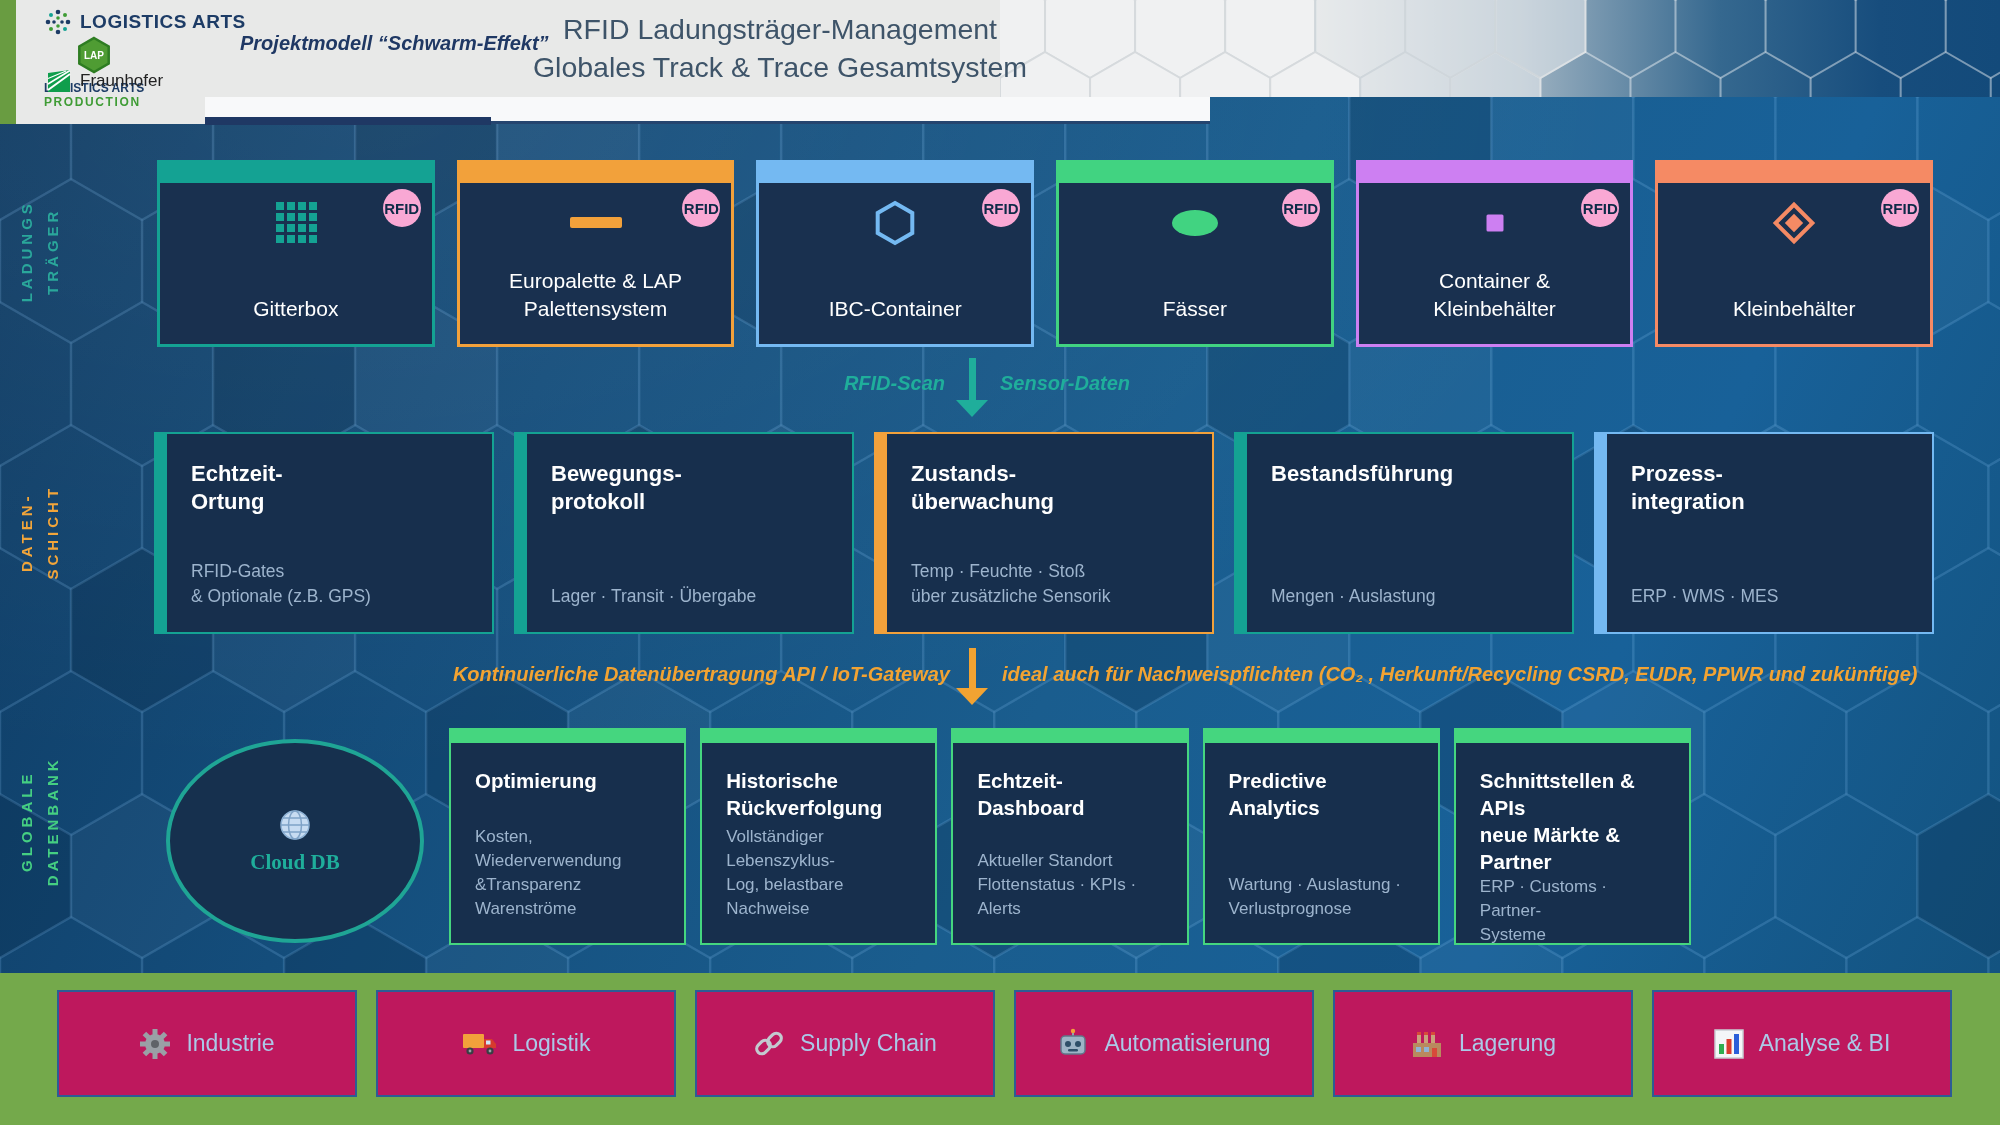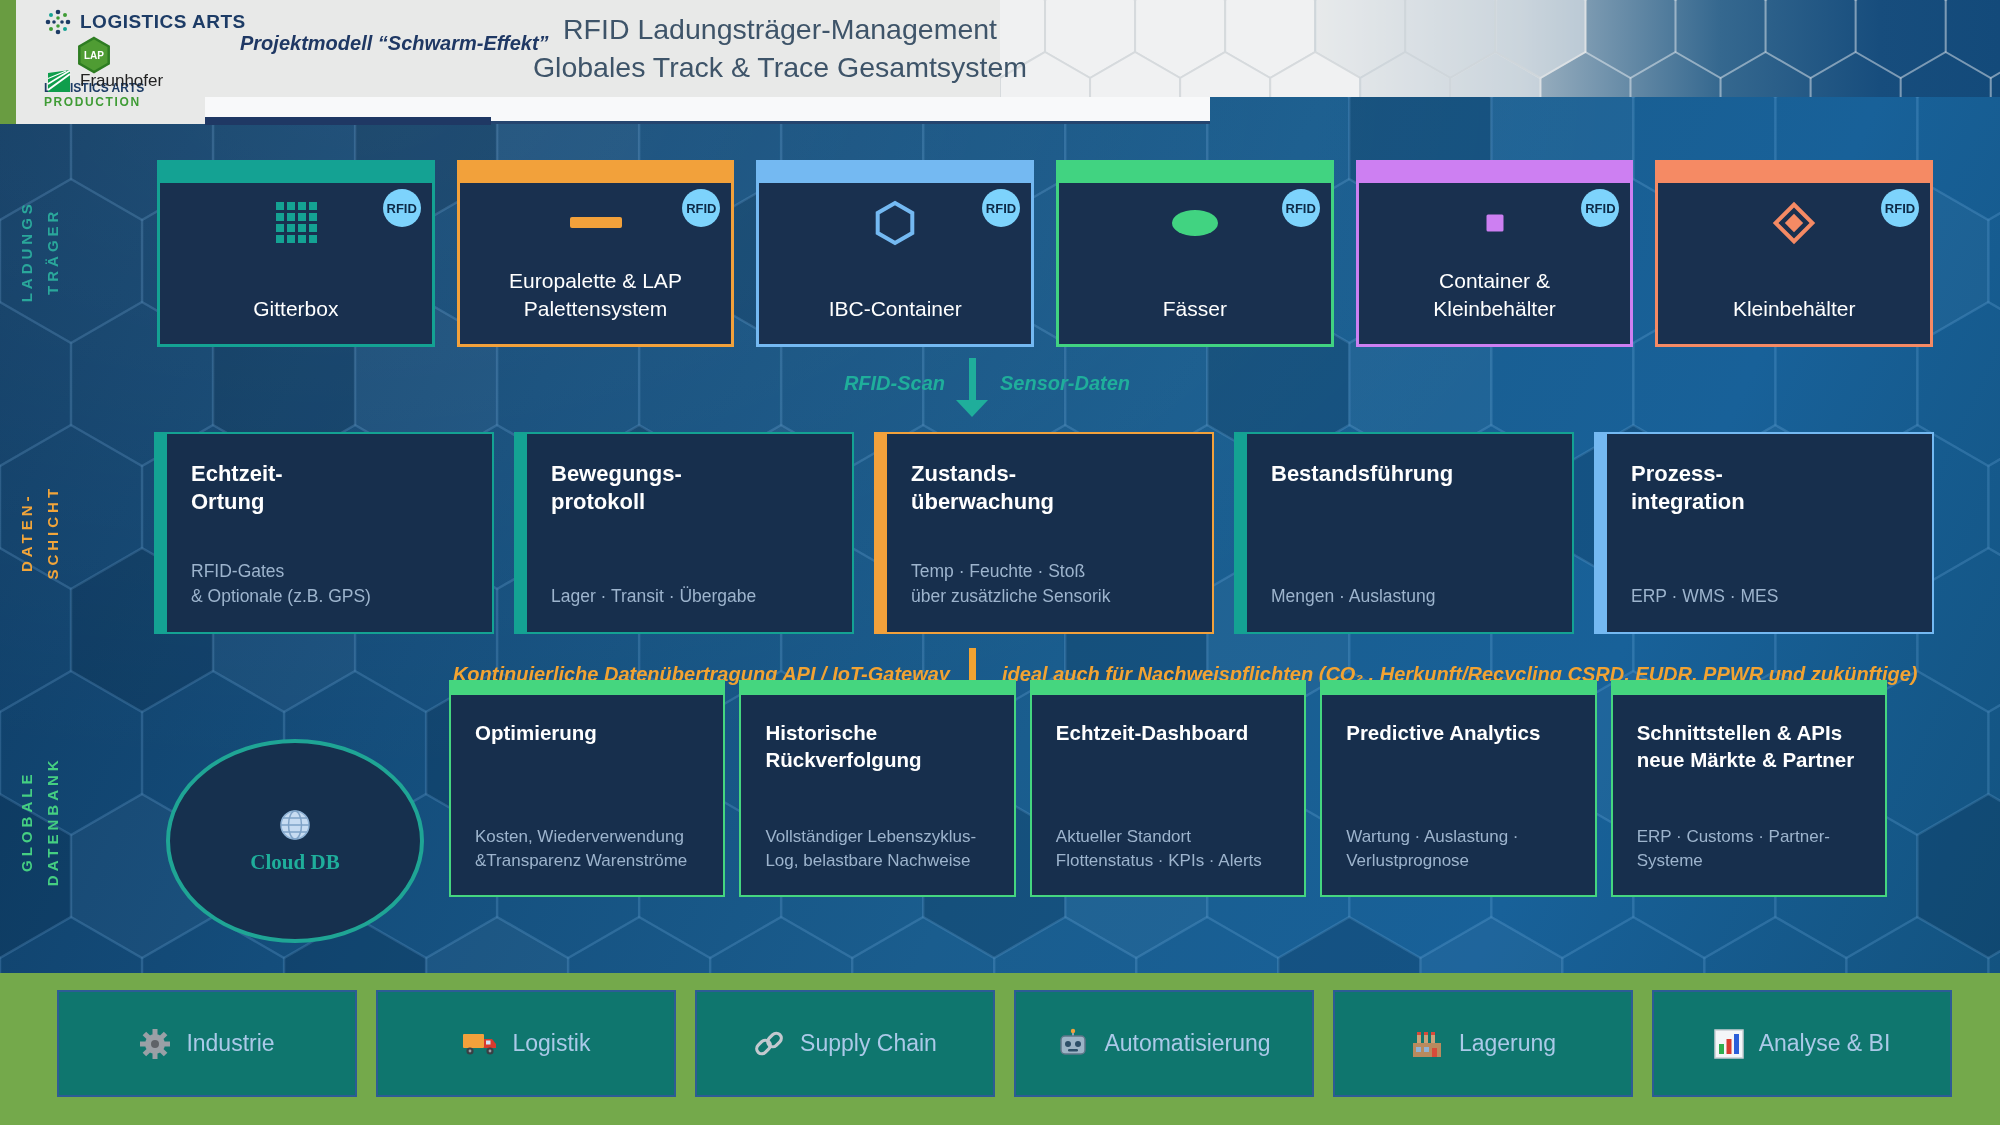--- a/index.html
+++ b/index.html
@@ -27,50 +27,50 @@
            background:linear-gradient(115deg,#0e3a62 0%,#144d7b 28%,#1a5d8e 55%,#186199 78%,#135380 100%);}
   .body-light{position:absolute;inset:0;background:radial-gradient(ellipse at 18% 0%,rgba(255,255,255,.07),transparent 55%);}
   .band-green{position:absolute;left:0;top:973px;width:2000px;height:152px;background:#74a94b;z-index:2;}
   
   .side-label{position:absolute;width:220px;text-align:center;transform:rotate(-90deg);
               font-size:15px;font-weight:bold;letter-spacing:4px;line-height:1.75;white-space:pre-line;z-index:4;}
   
   .carrier-row{position:absolute;left:157px;top:160px;width:1776px;height:187px;display:flex;gap:22px;z-index:4;}
   .carrier-card{position:relative;flex:1;border:3px solid var(--ac);background:#19304f;display:flex;flex-direction:column;}
   .carrier-top{height:20px;background:var(--ac);flex:none;}
-  .rfid-badge{position:absolute;top:26px;right:11px;width:38px;height:38px;border-radius:50%;background:#7dd3fc;
-              color:#0d2a47;font-size:13px;font-weight:bold;display:flex;align-items:center;justify-content:center;}
+  .rfid-badge{position:absolute;top:26px;right:11px;width:38px;height:38px;border-radius:50%;background:#f9a8d4;
+              color:#0d2a47;font-size:15px;font-weight:bold;display:flex;align-items:center;justify-content:center;}
   .carrier-icon{margin-top:14px;height:52px;display:flex;align-items:center;justify-content:center;flex:none;}
   .carrier-label{margin-top:auto;margin-bottom:22px;text-align:center;color:#fff;font-size:21px;font-weight:normal;
                  line-height:1.3;white-space:pre-line;}
   
   .flow-text{position:absolute;font-size:20px;font-weight:bold;font-style:italic;z-index:4;}
   .teal-t{color:#1fae9b;} .orange-t{color:#f2a332;}
   .arrow{position:absolute;z-index:4;}
   .arrow .shaft{position:absolute;left:13px;top:0;width:7px;background:currentColor;}
   .arrow .head{position:absolute;left:0;width:0;height:0;border-left:16px solid transparent;border-right:16px solid transparent;}
   
   .dl-row{position:absolute;left:154px;top:432px;width:1780px;height:202px;display:flex;gap:20px;z-index:4;}
   .dl-card{flex:1;border:2.5px solid var(--ac);border-left:13px solid var(--ac);background:#172f4d;
            display:flex;flex-direction:column;padding:26px 20px 24px 24px;}
   .dl-title{color:#fff;font-size:22px;font-weight:bold;line-height:1.28;white-space:pre-line;}
   .dl-sub{margin-top:auto;color:#9db4cd;font-size:17.5px;line-height:1.4;white-space:pre-line;}
   
   .cloud{position:absolute;left:166px;top:739px;width:250px;height:196px;border:4px solid #1fa595;border-radius:50%;
          background:#16304e;display:flex;flex-direction:column;align-items:center;justify-content:center;gap:7px;z-index:4;}
   .cloud-label{color:#1fae9b;font-size:21px;font-weight:bold;font-family:Liberation Serif, serif;}
-  .db-row{position:absolute;left:449px;top:680px;width:1438px;height:217px;display:flex;gap:14px;z-index:4;}
+  .db-row{position:absolute;left:449px;top:728px;width:1242px;height:217px;display:flex;gap:14px;z-index:4;}
   .db-card{flex:1;border:2.5px solid #45d67f;background:#172f4d;display:flex;flex-direction:column;}
   .db-top{height:13px;background:#45d67f;flex:none;}
   .db-inner{display:flex;flex-direction:column;flex:1;padding:24px 18px 22px 24px;}
   .db-title{color:#fff;font-size:20.5px;font-weight:bold;line-height:1.32;white-space:pre-line;}
   .db-sub{margin-top:auto;color:#9db4cd;font-size:17px;line-height:1.42;white-space:pre-line;}
   
   .sector-row{position:absolute;left:57px;top:990px;width:1895px;height:107px;display:flex;gap:19px;z-index:4;}
-  .sector-card{flex:1;background:#0f766e;border:2px solid #2d5c95;display:flex;align-items:center;justify-content:center;
+  .sector-card{flex:1;background:#be185d;border:2px solid #2d5c95;display:flex;align-items:center;justify-content:center;
                gap:15px;color:#abc9e8;font-size:23px;}
   svg{display:block;}
 </style>
 </head>
 <body>
 
 <div id="page">
 
   <div class="body-bg">
     <svg id="hexbg" width="2000" height="876">

